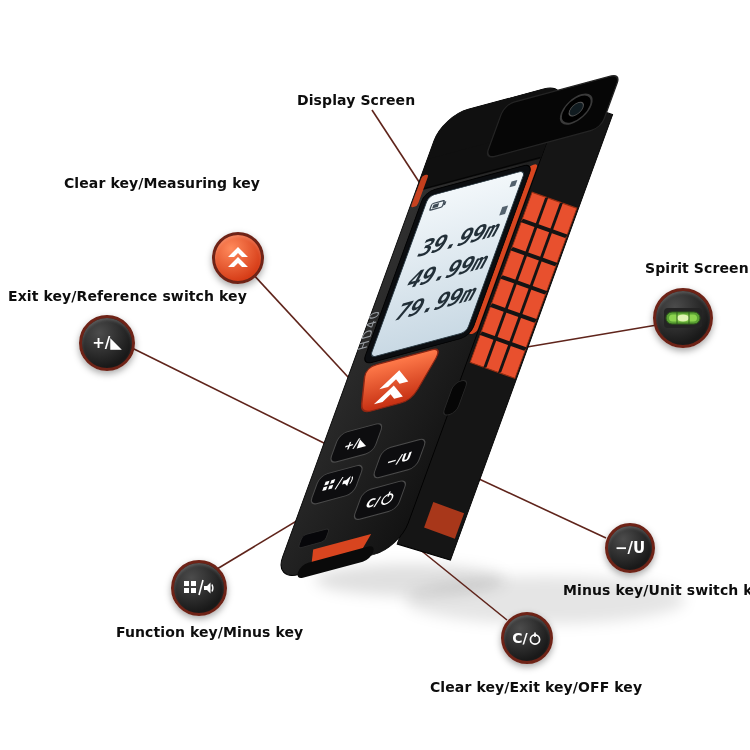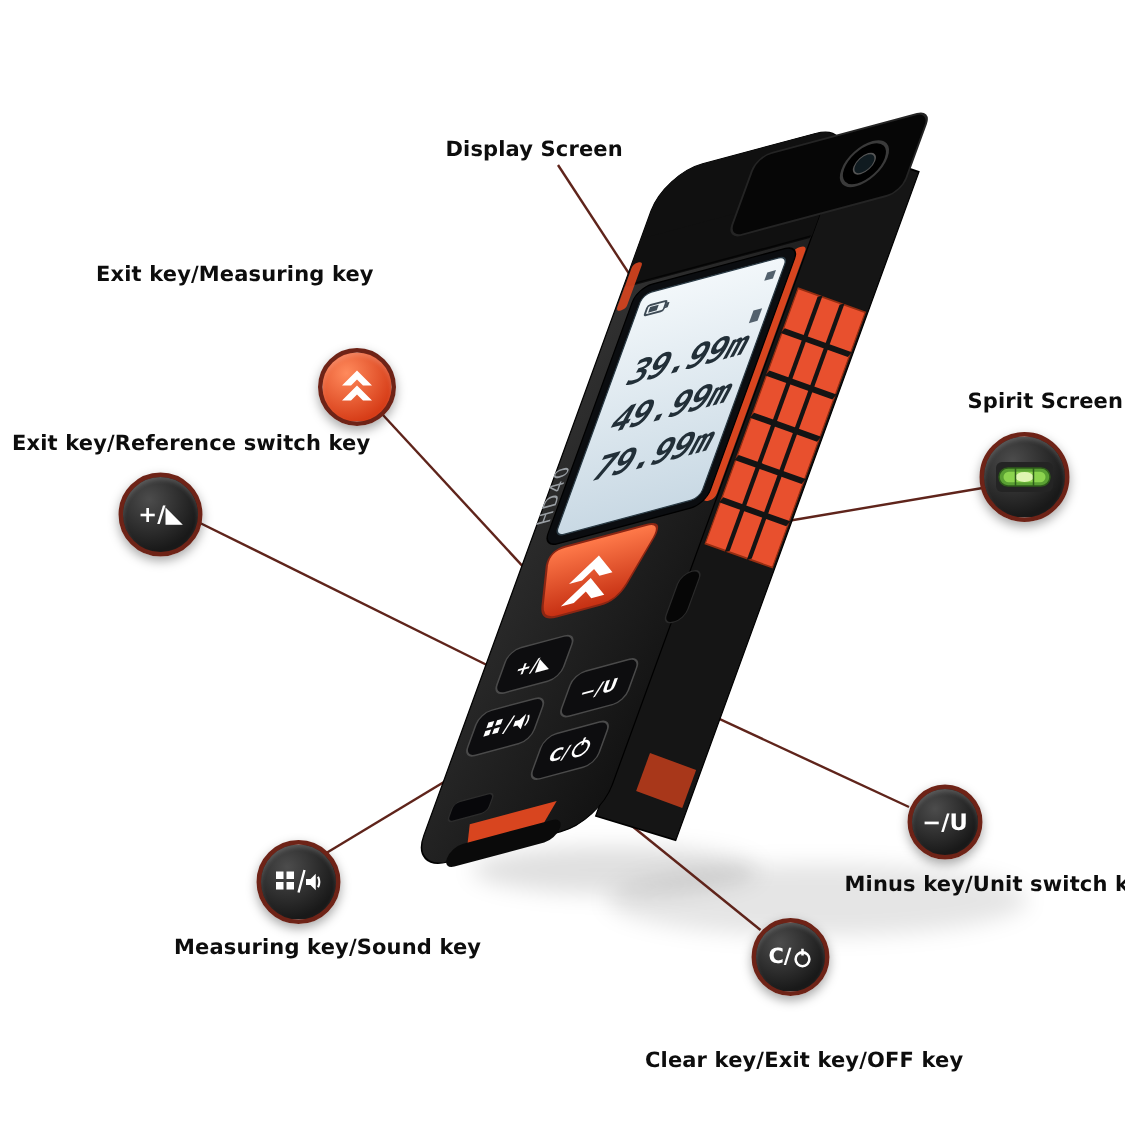--- a/index.html
+++ b/index.html
@@ -156,26 +156,26 @@
       </g>
 
       <rect x="14" y="450" width="28" height="14" rx="4" fill="#07070a" stroke="#2c2c2c"></rect>
       <path d="M 32,470 L 92,470 L 87,490 L 37,490 Z" fill="#d8451f"></path>
       <rect x="24" y="484" width="78" height="16" rx="8" fill="#0a0a0a"></rect>
       <rect x="124" y="318" width="15" height="36" rx="7" fill="#060606" stroke="#2a2a2a"></rect>
     </g>
   </svg>
 
   <div class="label" style="left:297px; top:92px;text-align:center;">Display Screen</div>
-  <div class="label" style="left:64px; top:175px;">Exit key/Measuring key</div>
+  <div class="label" style="left:64px; top:175px;">Clear key/Measuring key</div>
   <div class="label" style="left:8px; top:288px;">Exit key/Reference switch key</div>
   <div class="label" style="left:645px; top:260px;">Spirit Screen</div>
   <div class="label" style="left:563px; top:582px;">Minus key/Unit switch key</div>
-  <div class="label" style="left:116px; top:624px;">Measuring key/Sound key</div>
-  <div class="label" style="left:430px; top:679px;margin-top:20px;">Clear key/Exit key/OFF key</div>
+  <div class="label" style="left:116px; top:624px;">Function key/Minus key</div>
+  <div class="label" style="left:430px; top:679px;">Clear key/Exit key/OFF key</div>
 
   <div class="callout red" style="left:212px; top:232px; width:46px; height:46px;">
     <svg width="26" height="26" viewBox="0 0 26 26">
       <path d="M 3,12 L 13,2 L 23,12 L 17,12 L 13,8 L 9,12 Z" fill="#fff"></path>
       <path d="M 3,22 L 13,12 L 23,22 L 17,22 L 13,18 L 9,22 Z" fill="#fff"></path>
     </svg>
   </div>
 
   <div class="callout" style="left:79px; top:315px; width:50px; height:50px;">
     <span class="glyph">+/◣</span>

